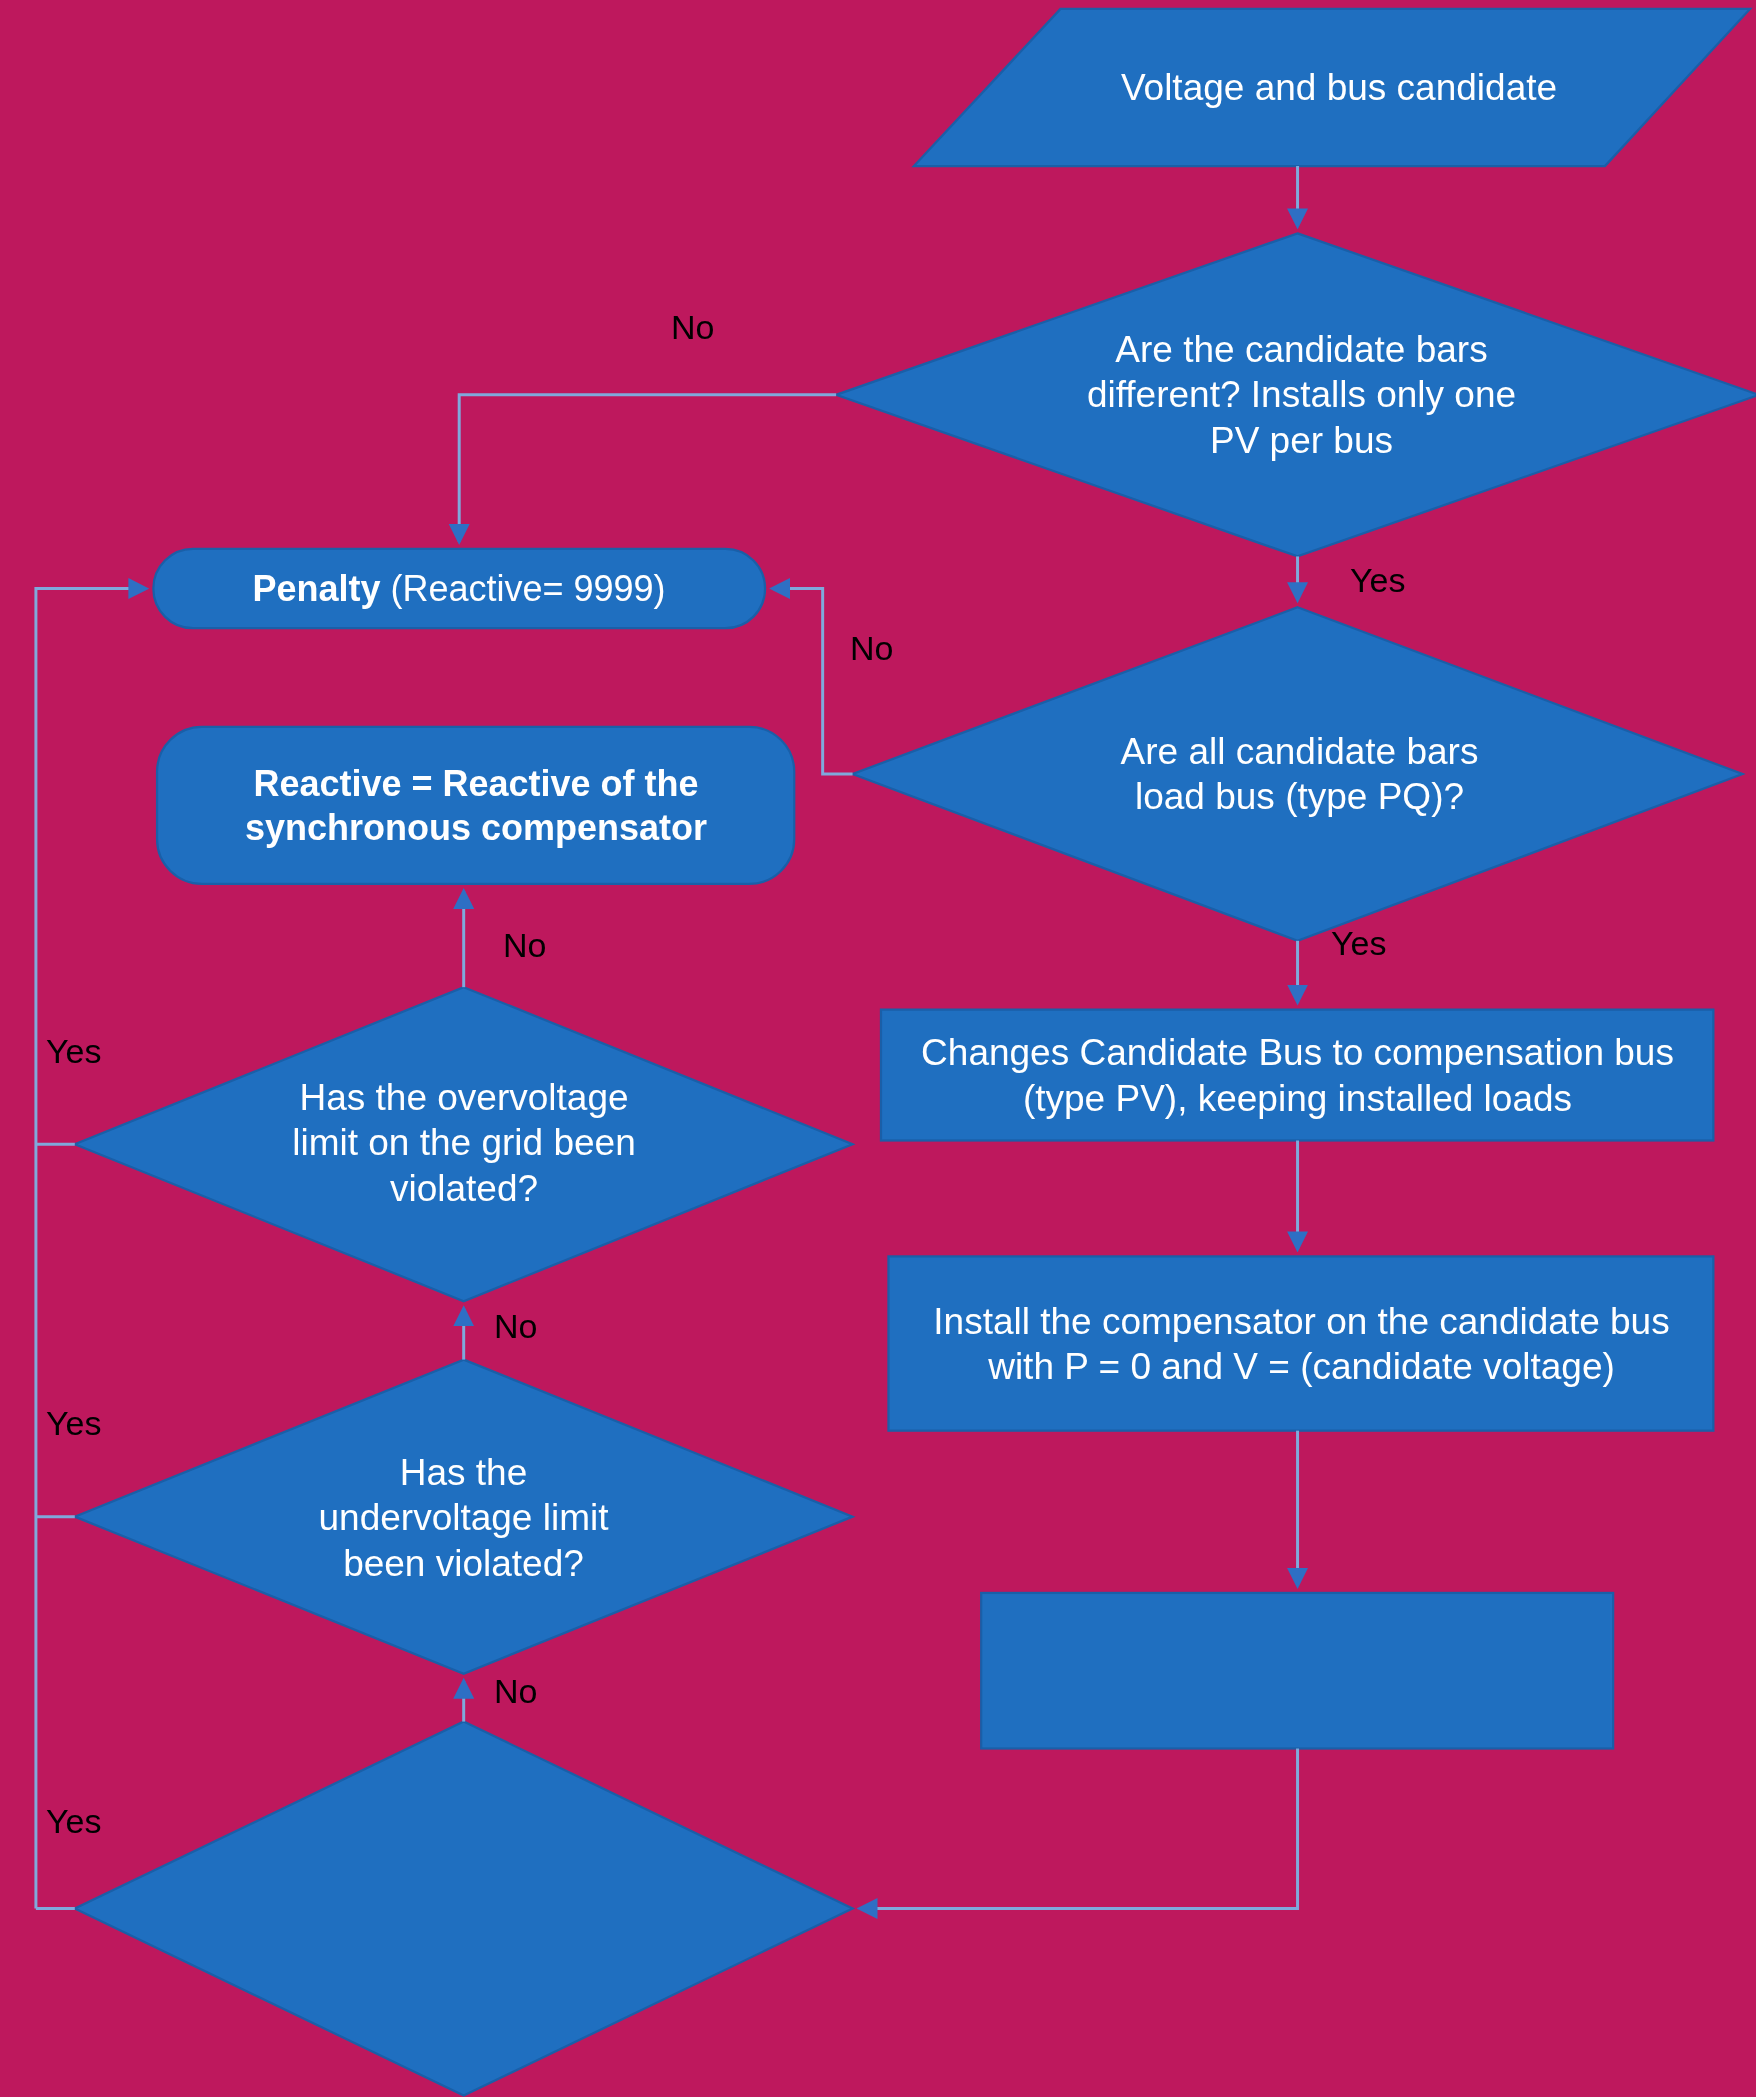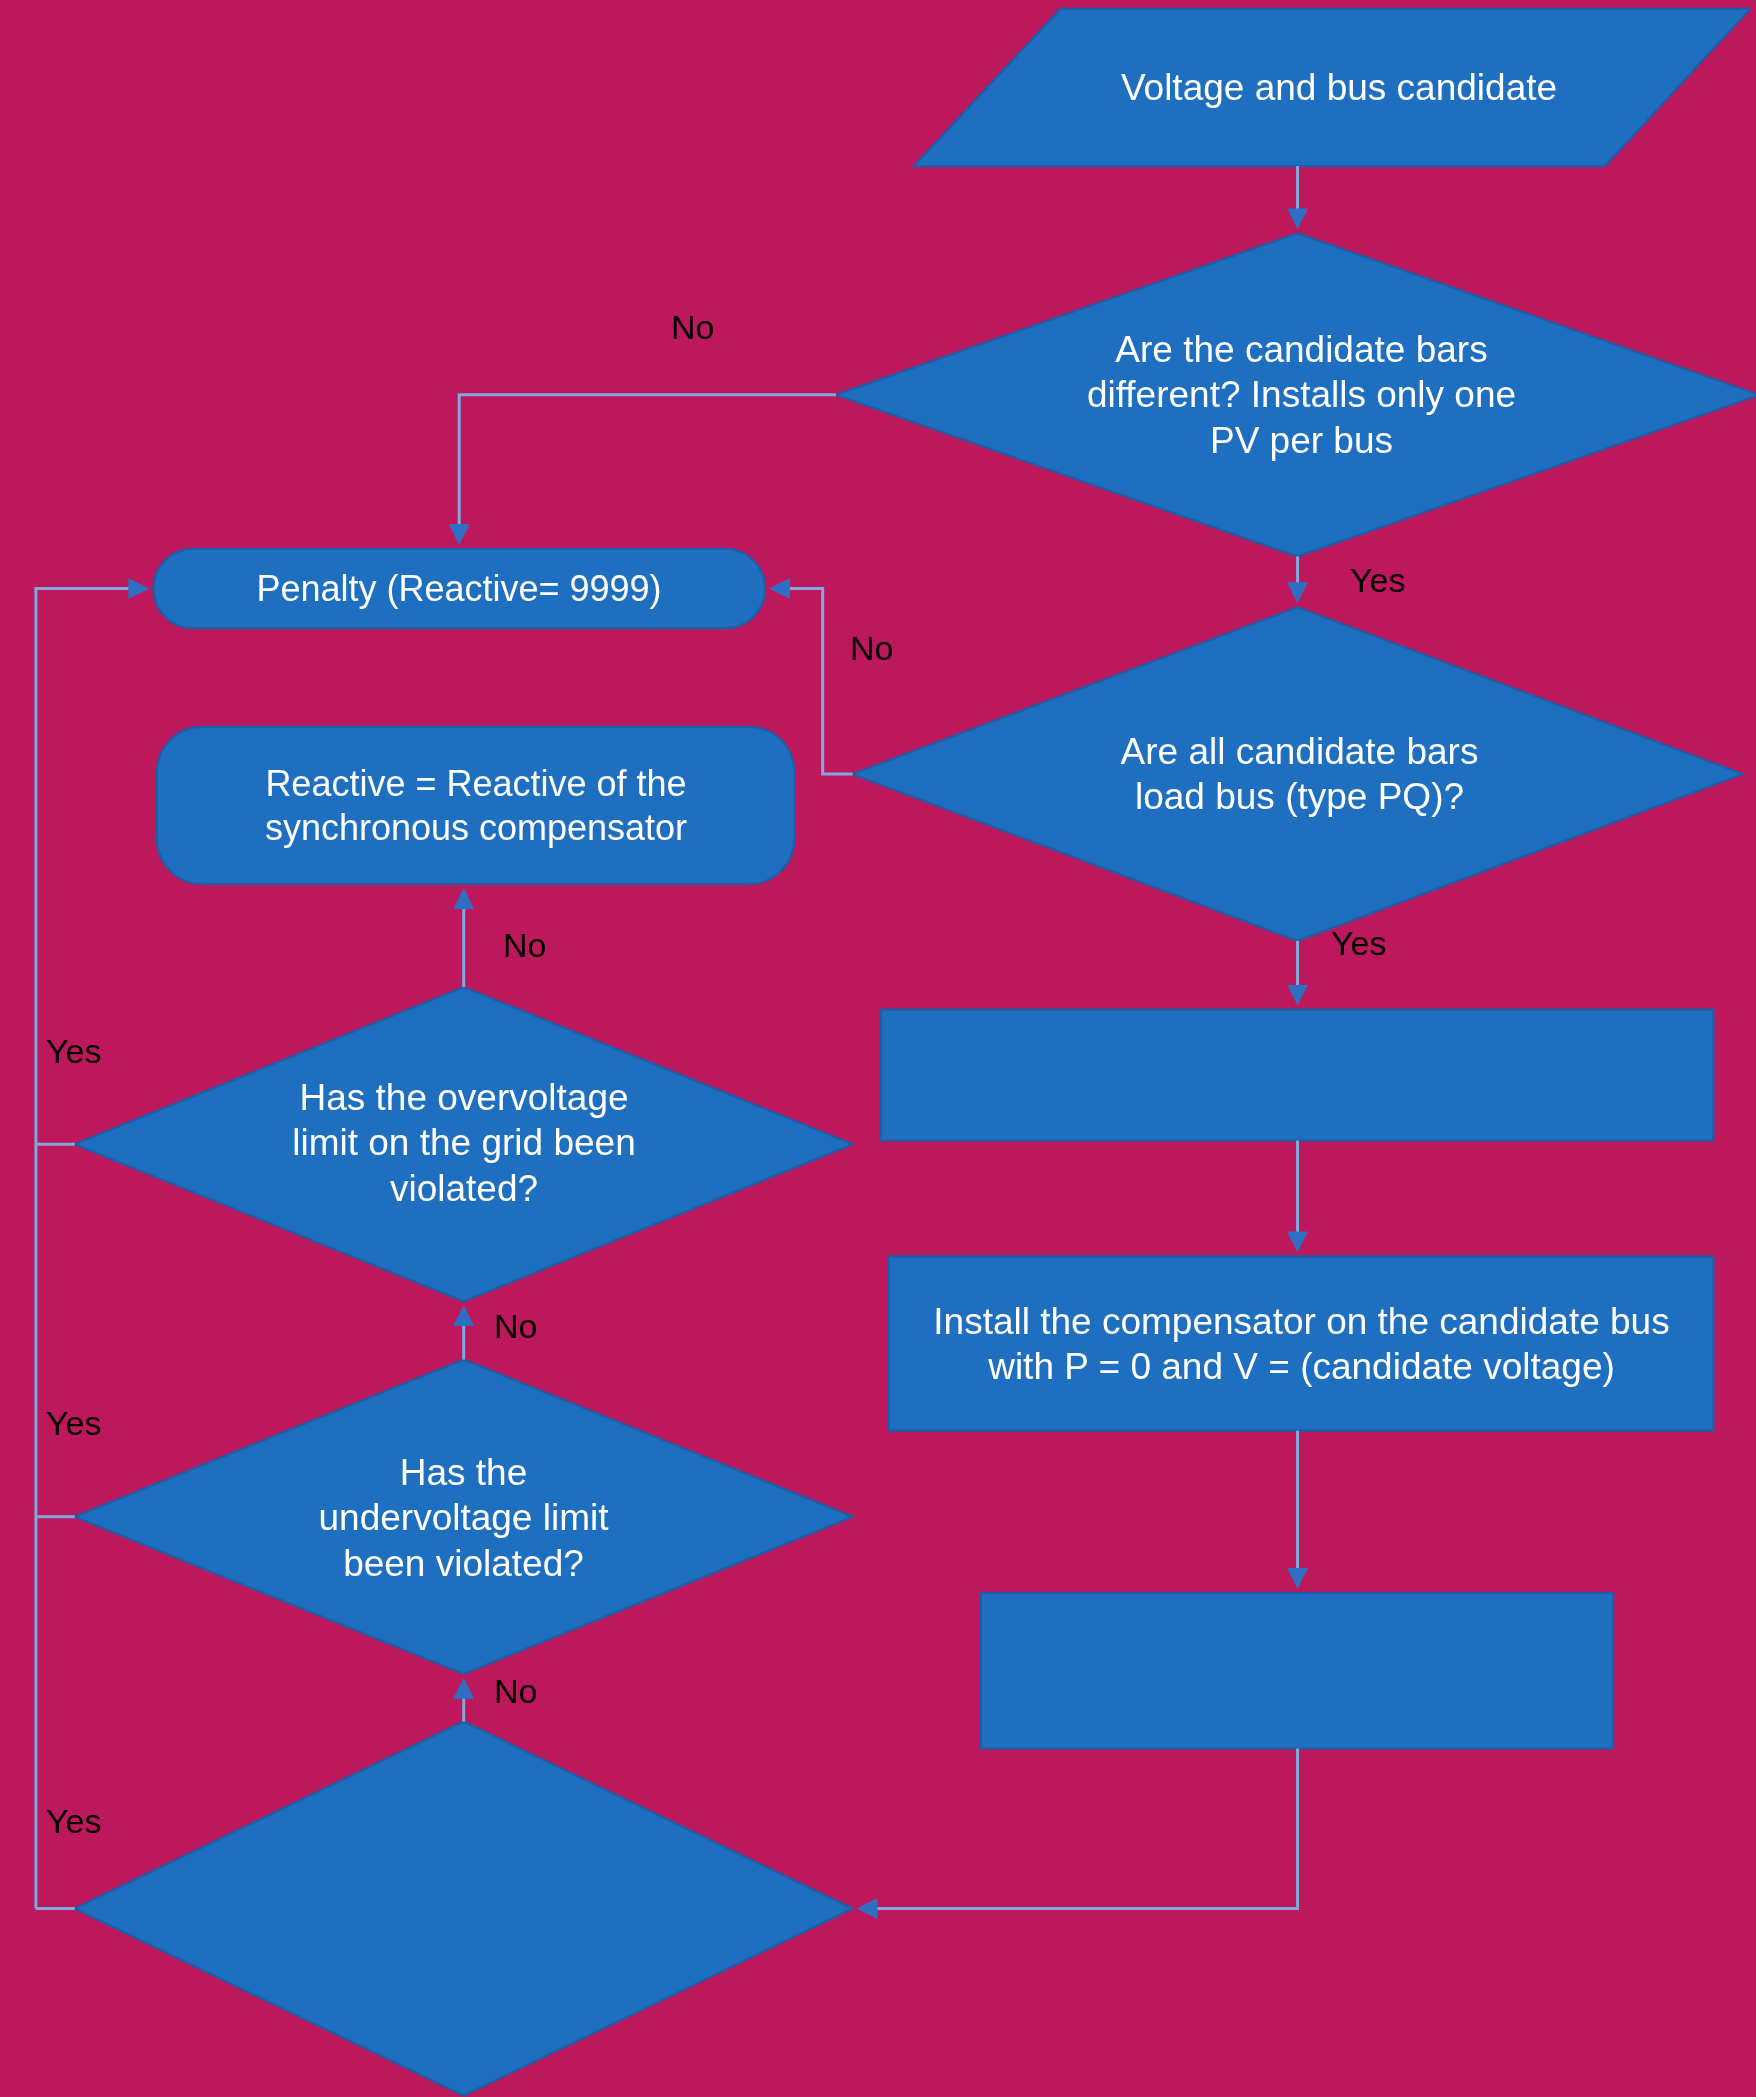--- a/index.html
+++ b/index.html
@@ -54,21 +54,21 @@
   .edge-label {
     position: absolute;
     color: #000000;
     font-family: "Liberation Sans", sans-serif;
     font-size: 34px;
     line-height: 1;
     white-space: nowrap;
   }
   .t-big { font-size: 37px; }
   .t-mid { font-size: 36px; }
-  .b { font-weight: normal; }
+  .b { font-weight: bold; }
 </style>
 </head>
 <body>
 
 <div id="canvas">
 
   <svg class="flow" viewBox="0 0 2348 2804">
     <defs>
       <marker id="arrow" viewBox="0 0 12 12" refX="10" refY="6" markerWidth="7" markerHeight="7" orient="auto-start-reverse">
         <path d="M 0 0 L 12 6 L 0 12 z" class="arrowhead"></path>
@@ -128,20 +128,21 @@
     <path class="conn" d="M 48,2552 L 48,787 L 195,787" marker-end="url(#arrow)"></path>
 
   </svg>
 
   <div class="shape-text t-big" style="left:1107px; top:16.5px; width:464px; height:142px;">Voltage and bus candidate</div>
 
   <div class="shape-text t-big" style="left:1062px; top:298px; width:479px; height:194px;">Are the candidate bars different? Installs only one PV per bus</div>
 
   <div class="shape-text t-big" style="left:1088px; top:677px; width:423px; height:194px;">Are all candidate bars load bus (type PQ)?</div>
 
+  <div class="shape-text t-big" style="left:896px; top:1011px; width:803px; height:129px;">Changes Candidate Bus to compensation bus (type PV), keeping installed loads</div>
 
   <div class="shape-text t-big" style="left:904px; top:1258px; width:795px; height:172px;">Install the compensator on the candidate bus with P = 0 and V = (candidate voltage)</div>
 
 
 
   <div class="shape-text t-big" style="left:299px; top:1421px; width:329px; height:194px;">Has the undervoltage limit been violated?</div>
 
   <div class="shape-text t-big" style="left:288px; top:1031px; width:352px; height:224px;">Has the overvoltage limit on the grid been violated?</div>
 
   <div class="shape-text t-mid" style="left:168px; top:551px; width:582px; height:76px;">

